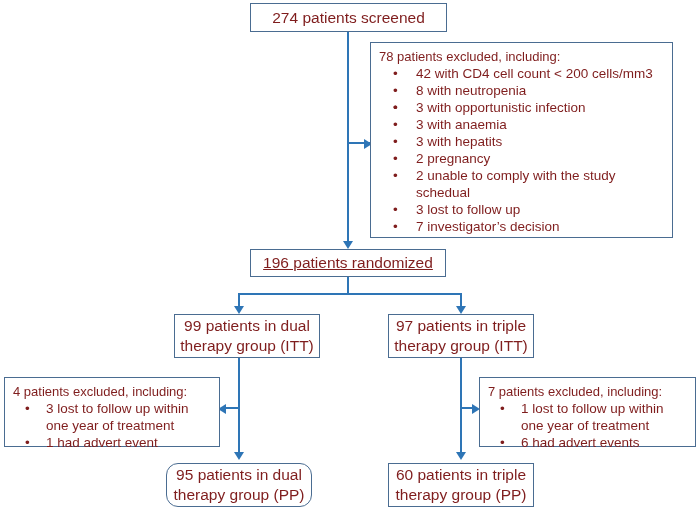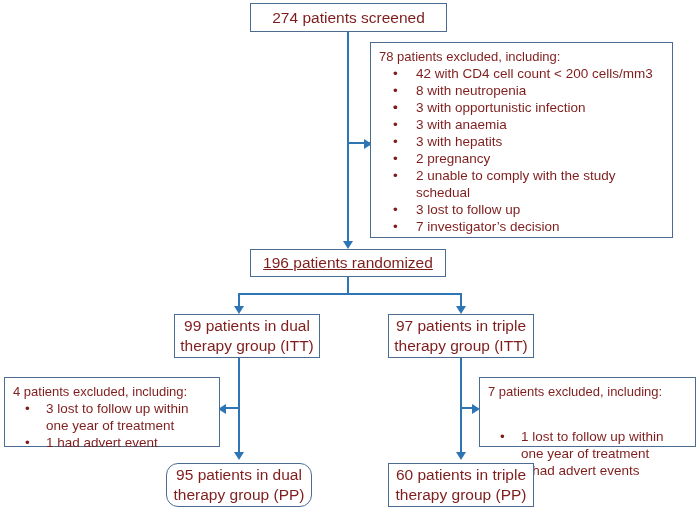--- a/index.html
+++ b/index.html
@@ -204,21 +204,21 @@
           <span class="bul">•</span>
           <span class="lbl-wrap">3 lost to follow up within one year of treatment</span>
         </li>
       <li>
           <span class="bul">•</span>
           <span class="lbl-wrap">1 had advert event</span>
         </li>
     </ul>
   </div>
 
-  <div class="box listbox" style="left:479px; top:377px; width:217px; height:70px;gap:28px;">
+  <div class="box listbox" style="left:479px; top:377px; width:217px; height:70px;">
     <span class="list-head">7 patients excluded, including:</span>
     <ul class="bullets small">
       <li>
           <span class="bul">•</span>
           <span class="lbl-wrap">1 lost to follow up within one year of treatment</span>
         </li>
       <li>
           <span class="bul">•</span>
           <span class="lbl-wrap">6 had advert events</span>
         </li>

